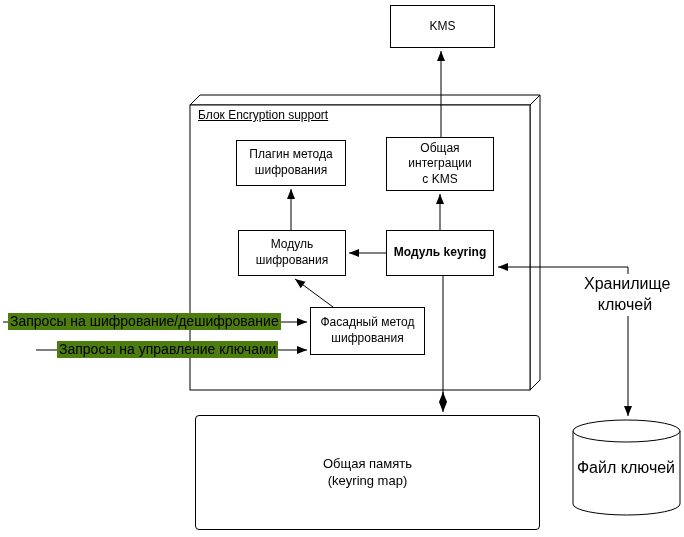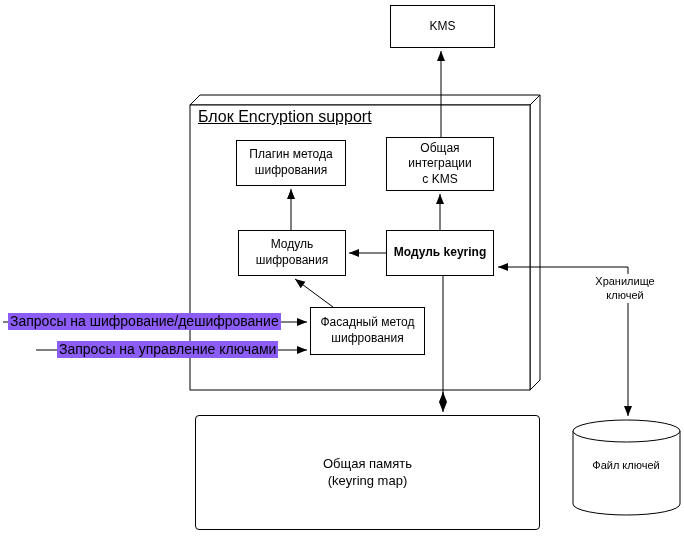--- a/index.html
+++ b/index.html
@@ -10,30 +10,30 @@
   .layer{position:absolute;left:0;top:0;pointer-events:none;}
   .node{
     position:absolute;background:#ffffff;border:1px solid #000;
     display:flex;align-items:center;justify-content:center;
     text-align:center;font-size:12px;line-height:1.3;z-index:2;
     box-sizing:border-box;
   }
   .node span{white-space:pre-line;}
   .rounded{border-radius:4px;font-size:13px;}
   .container-label{
-    position:absolute;z-index:2;font-size:16px;text-decoration:underline;
+    position:absolute;z-index:2;font-size:12px;text-decoration:underline;
     white-space:nowrap;
   }
   .plain-label{
-    position:absolute;z-index:4;font-size:11px;text-align:center;
+    position:absolute;z-index:4;font-size:16px;text-align:center;
     white-space:pre-line;background:#ffffff;line-height:1.3;
   }
   .no-bg{background:transparent;z-index:2;}
   .edge-label{
-    position:absolute;z-index:4;background:#8b5cf6;font-size:14px;
+    position:absolute;z-index:4;background:#4d7c0f;font-size:14px;
     white-space:nowrap;padding:0 2px;line-height:17px;
   }
 </style>
 </head>
 <body>
 
 <div class="stage">
 
   <svg class="layer" width="684" height="537" style="z-index:0">
     <g fill="#ffffff" stroke="#000000" stroke-width="1">

